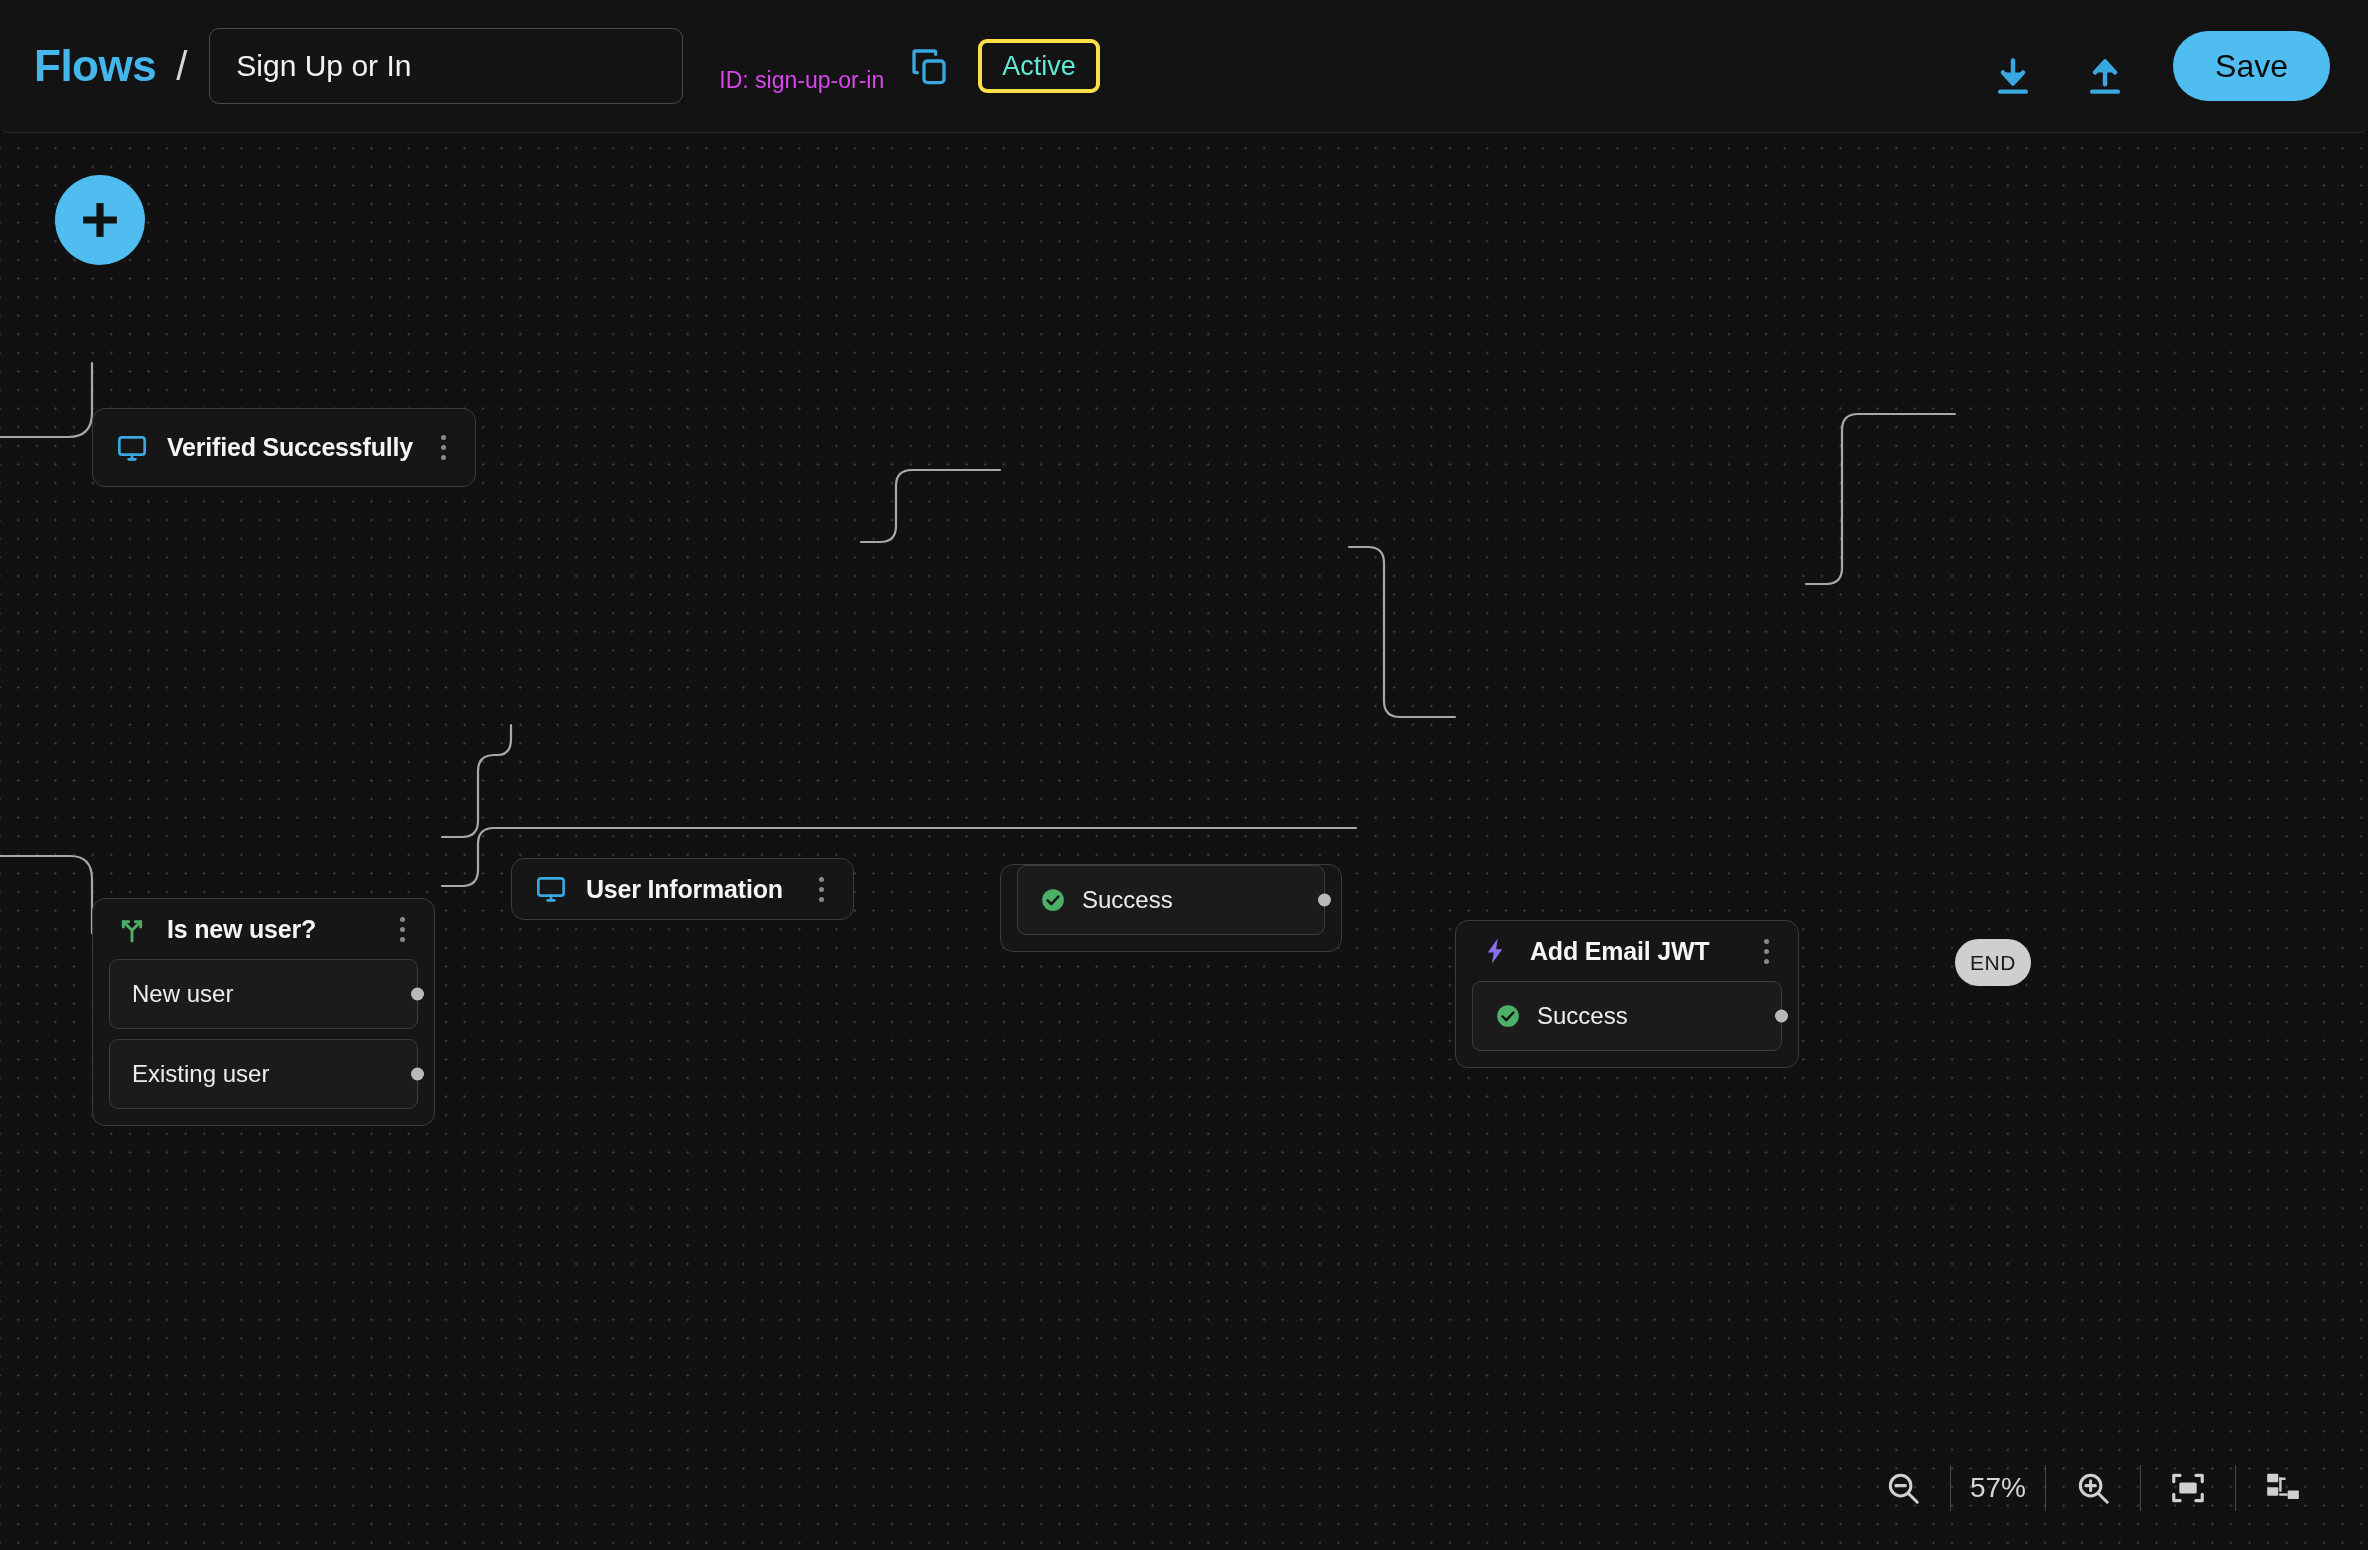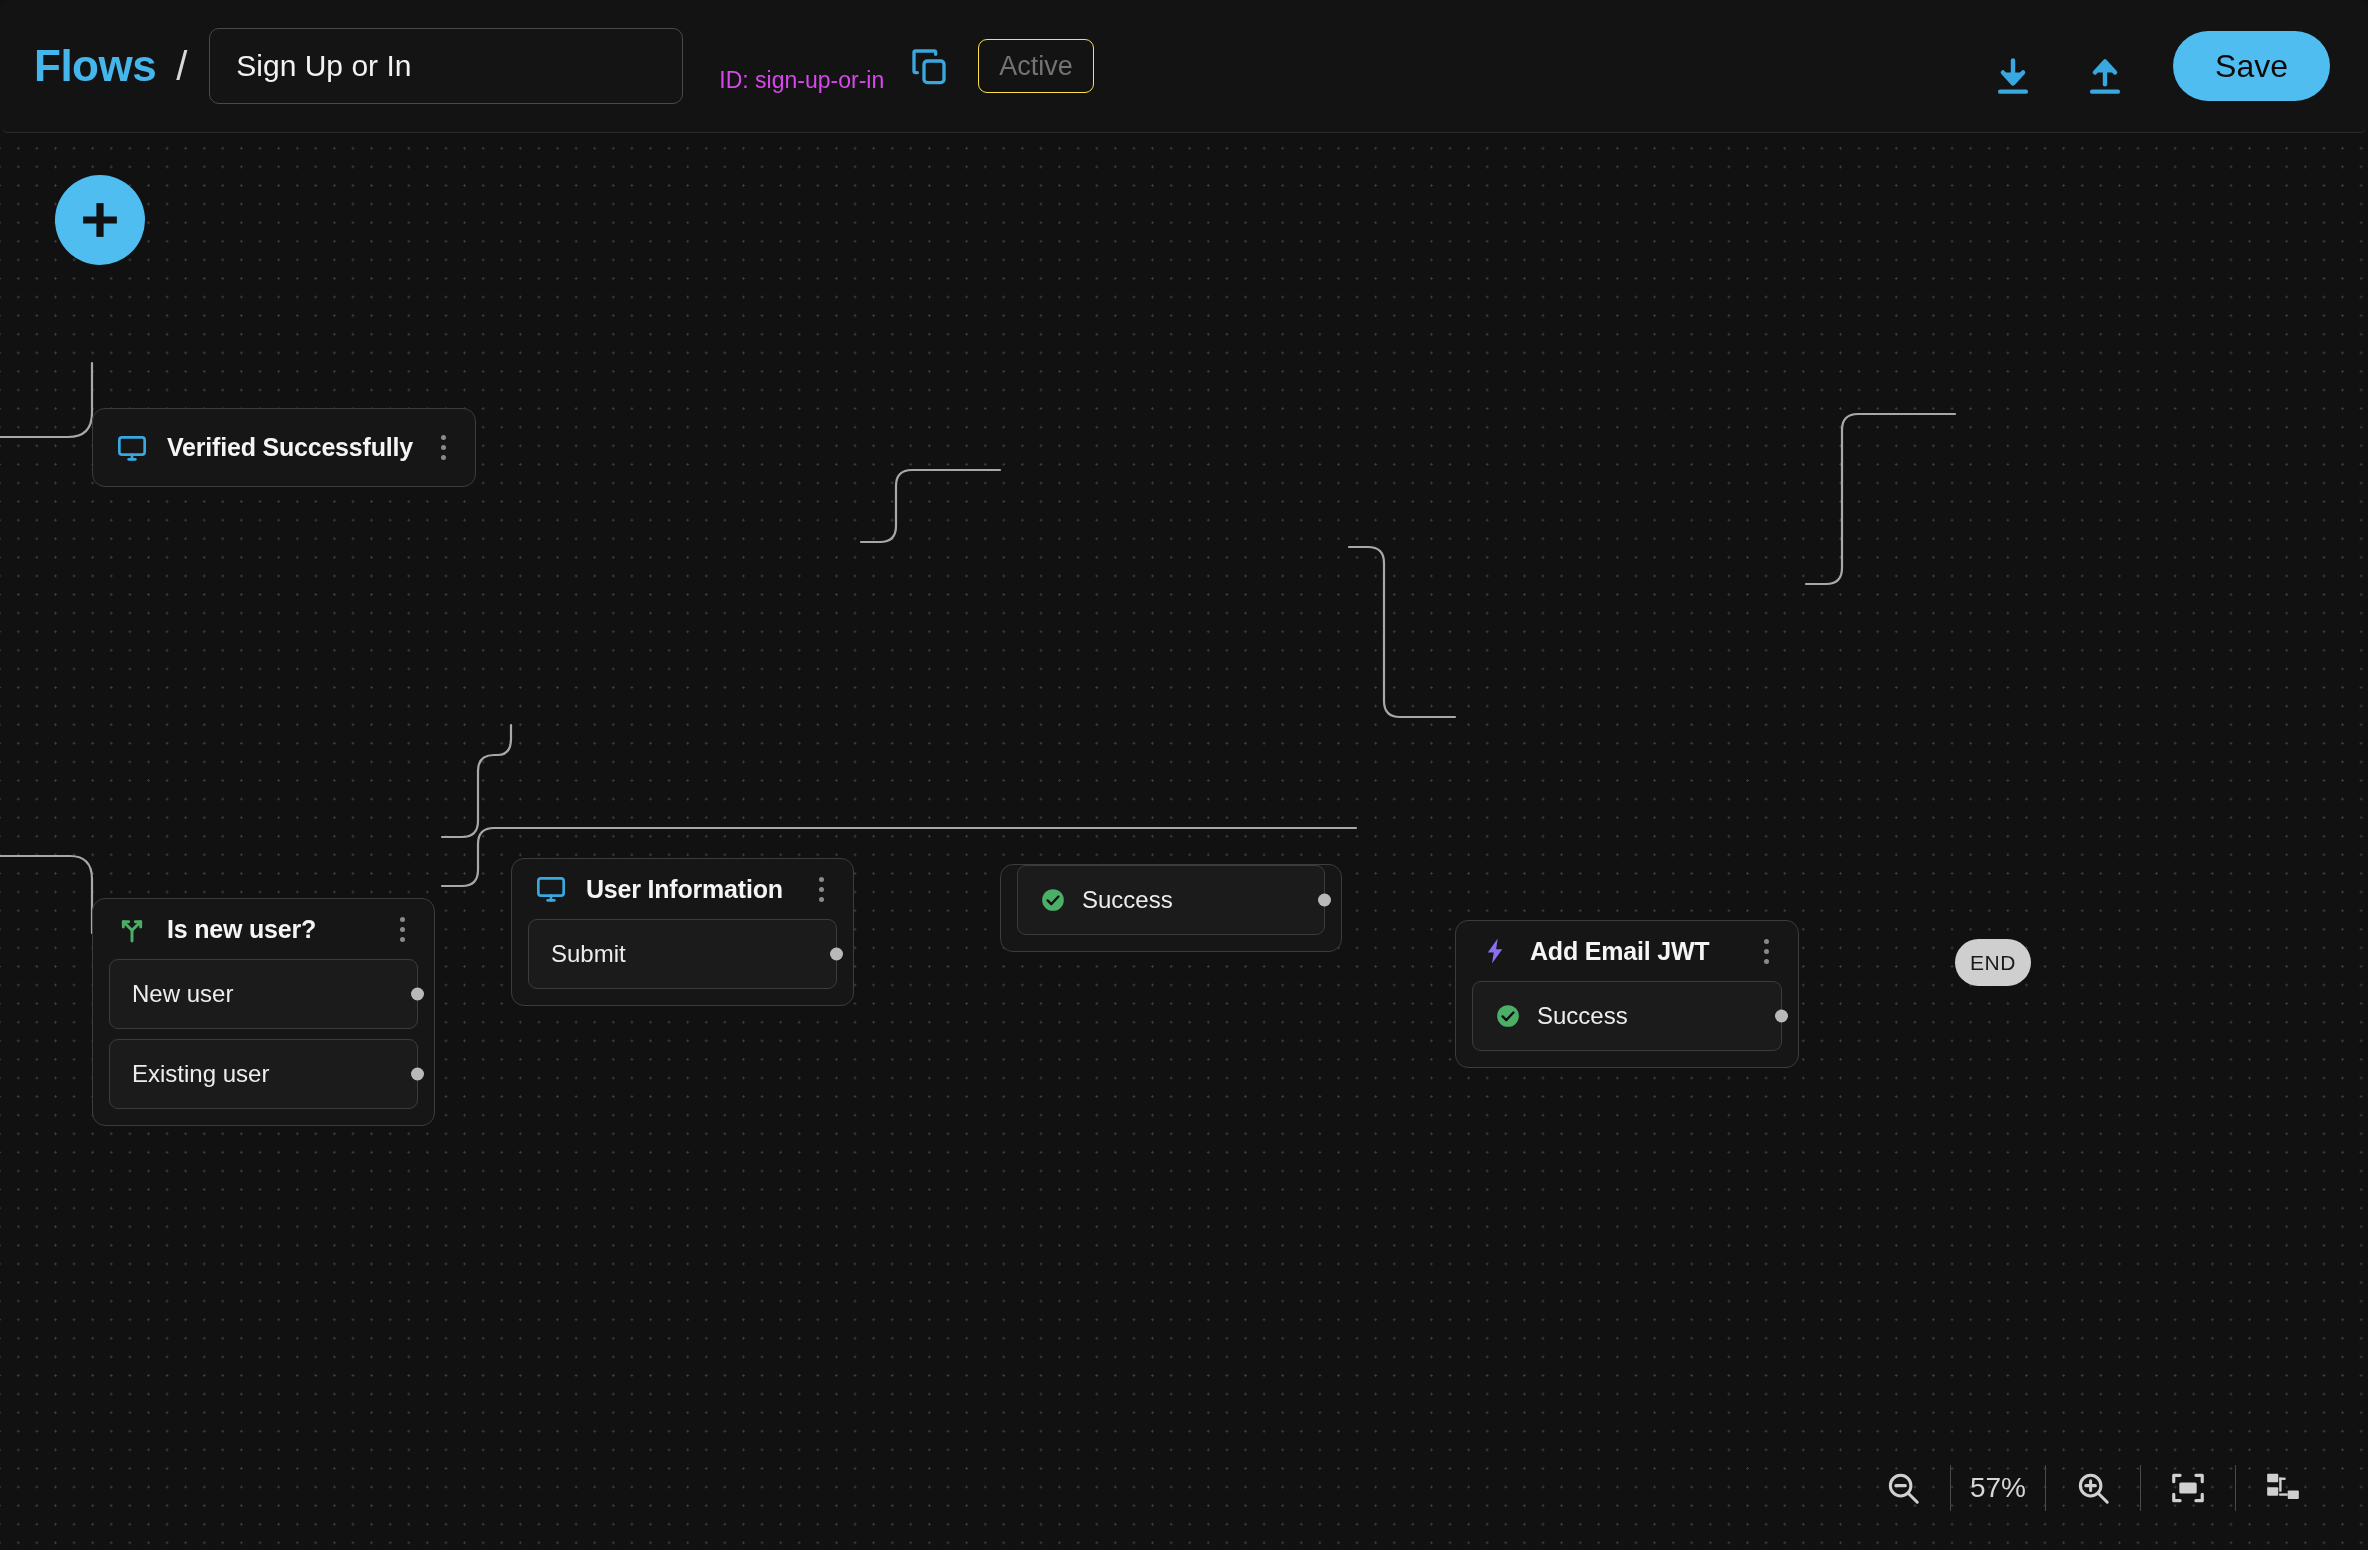--- a/index.html
+++ b/index.html
@@ -35,23 +35,23 @@
   #flow-id {
     color: #d946ef; font-size: 23px; margin-left: 36px; white-space: nowrap; margin-top: 28px;
   }
   #copy-id-button {
     margin-left: 22px; width: 46px; height: 46px;
     display: flex; align-items: center; justify-content: center;
     cursor: pointer; background: none; border: none;
   }
   #status-badge {
     margin-left: 26px; height: 54px; padding: 0 20px;
-    border: 1px solid #fde047; border-radius: 9px;
-    display: flex; align-items: center; justify-content: center;
-    color: #737373; font-size: 27px; cursor: pointer; background: transparent;
+    border: 4px solid #fde047; border-radius: 9px;
+    display: flex; align-items: center; justify-content: center;
+    color: #5eead4; font-size: 27px; cursor: pointer; background: transparent;
   }
   #header-right {
     margin-left: auto; display: flex; align-items: flex-end; padding-right: 38px; gap: 44px;
   }
   .hdr-icon-btn {
     width: 48px; height: 48px; background: none; border: none; cursor: pointer;
     display: flex; align-items: center; justify-content: center;
   }
   #save-button {
     height: 70px; padding: 0 42px; border: none; border-radius: 35px;
@@ -273,26 +273,20 @@
             <path d="M9.5 20.5 L14.5 20.5"></path>
             <path d="M12 17 L12 20.5"></path>
           </svg>
         </span>
         <span class="node-title">User Information</span>
         <button class="node-menu">
             <i></i>
             <i></i>
             <i></i>
           </button>
-      </div>
-      <div class="node-body">
-        <div class="port">
-          <span>Submit</span>
-          <span class="port-dot"></span>
-        </div>
       </div>
     </div>
 
     <div class="node" id="node-update-user">
       <div class="node-body">
         <div class="port">
           <span class="check">
             <svg width="26" height="26" viewBox="0 0 24 24">
               <circle cx="12" cy="12" r="10" fill="#4caf67"></circle>
               <path d="M7 12.4 L10.4 15.8 L17 8.8" fill="none" stroke="#101010" stroke-width="2.2" stroke-linecap="round" stroke-linejoin="round"></path>

